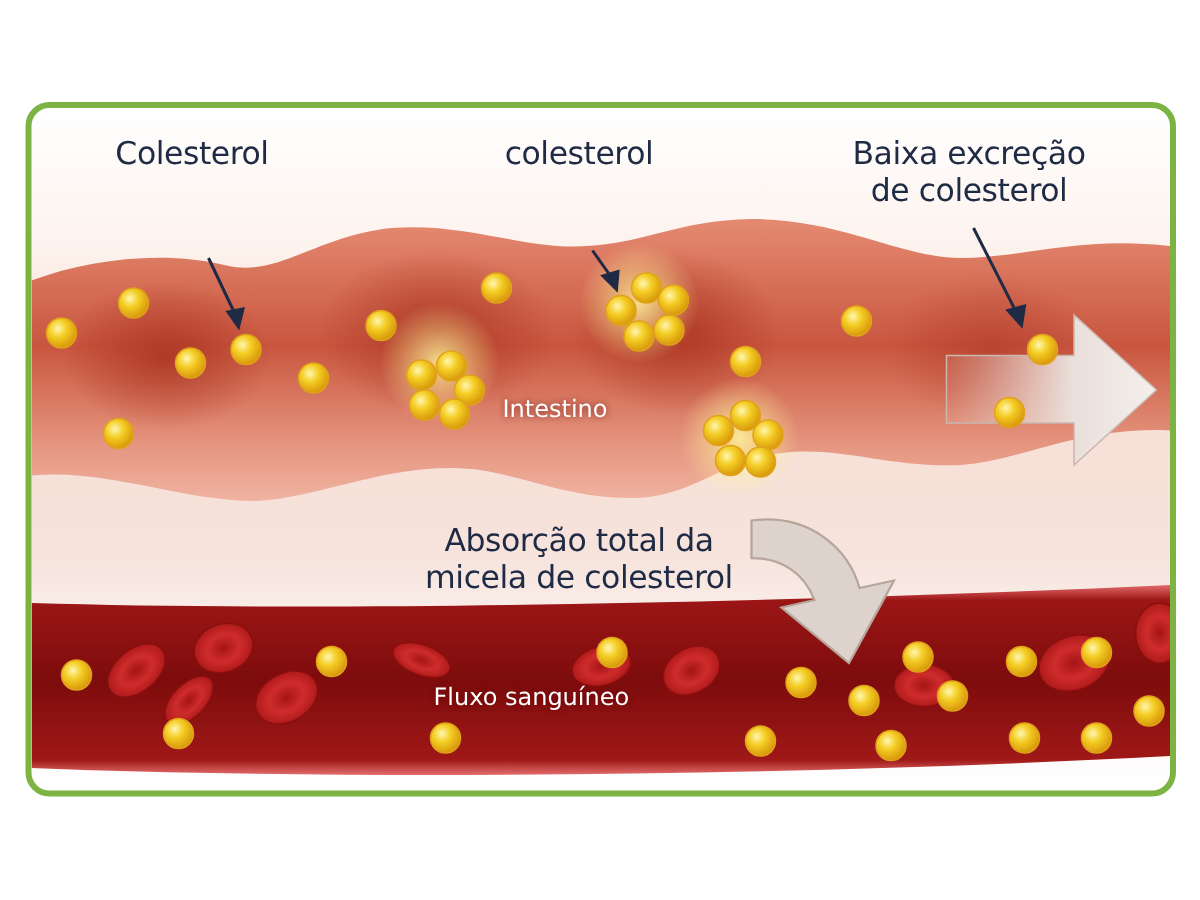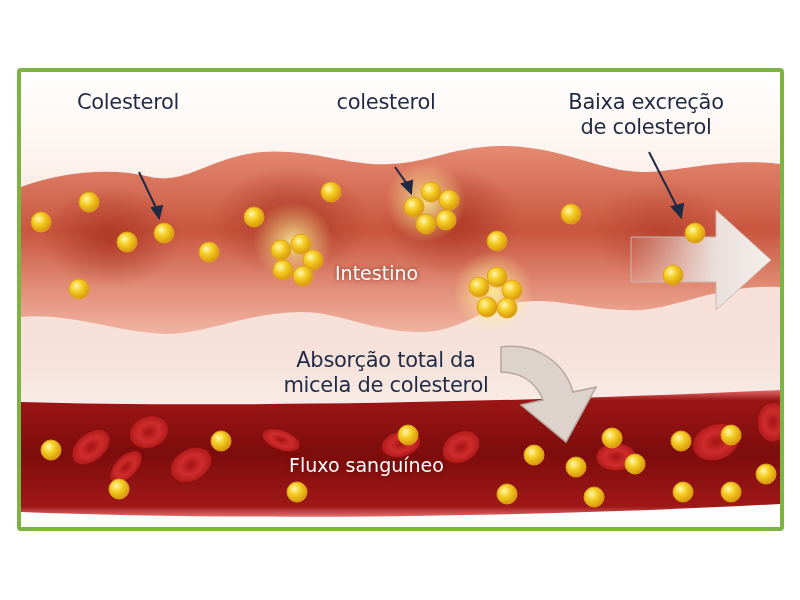--- a/index.html
+++ b/index.html
@@ -1,20 +1,20 @@
 <!DOCTYPE html>
 <html><head>
 <meta charset="utf-8">
 <style>
   html,body{margin:0;padding:0;background:#fff;}
   body{width:800px;height:600px;position:relative;overflow:hidden;font-family:"DejaVu Sans","Liberation Sans",sans-serif;}
-  .frame{position:absolute;left:17px;top:68px;width:759px;height:455px;border:4px solid #7cb342;border-radius:4px;overflow:hidden;background:linear-gradient(#ffffff 0%,#fdf3ee 20%,#f7ddd2 35%,#f6e3dc 65%,#fbf1ee 78%,#ffffff 100%);}
+  .frame{position:absolute;left:17px;top:68px;width:759px;height:455px;border:4px solid #7cb342;border-radius:16px;overflow:hidden;background:linear-gradient(#ffffff 0%,#fdf3ee 20%,#f7ddd2 35%,#f6e3dc 65%,#fbf1ee 78%,#ffffff 100%);}
   svg.art{position:absolute;left:0;top:0;}
   .lbl{position:absolute;color:#1f2a44;font-size:21px;line-height:25px;text-align:center;white-space:nowrap;letter-spacing:-0.3px;}
-  .lbl-white{position:absolute;color:#fff;font-size:19px;line-height:26px;white-space:nowrap;text-shadow:0 0 4px rgba(90,0,0,.7);}
+  .lbl-white{position:absolute;color:#fff;font-size:16px;line-height:26px;white-space:nowrap;text-shadow:0 0 4px rgba(90,0,0,.7);}
 </style>
 </head>
 <body>
 
 <div class="frame">
   <svg class="art" width="759" height="455" viewBox="0 0 759 455">
     <defs>
       <radialGradient id="ball" cx="38%" cy="35%" r="65%">
         <stop offset="0%" stop-color="#fff6b0"></stop>
         <stop offset="45%" stop-color="#f4cd24"></stop>

